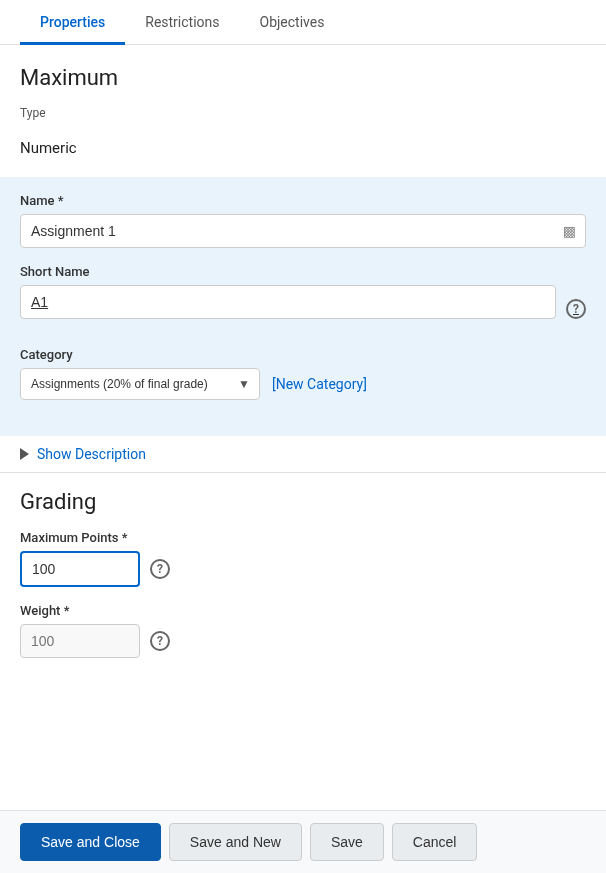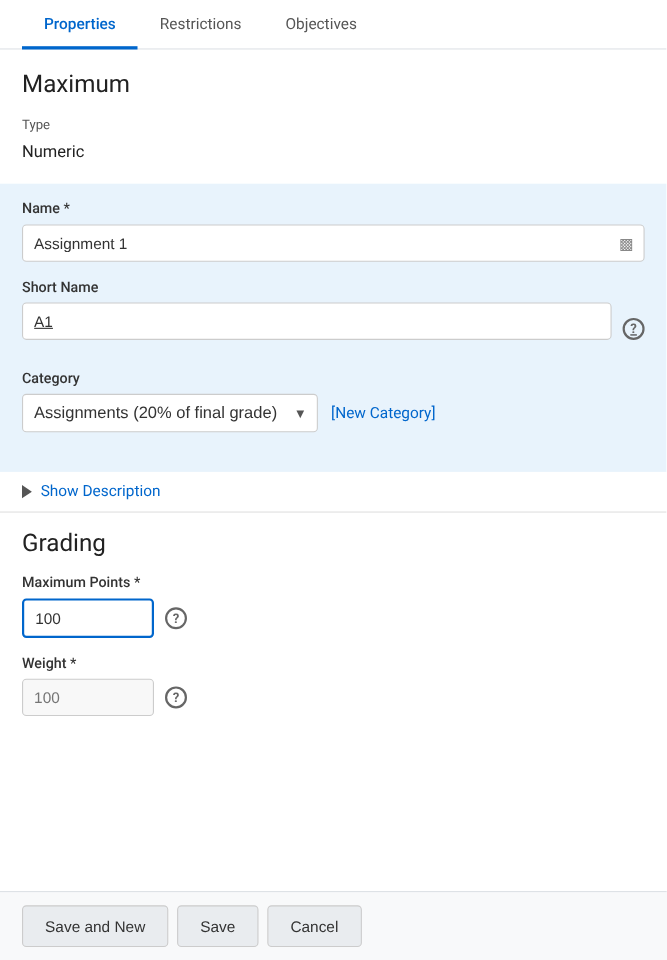--- a/index.html
+++ b/index.html
@@ -43,21 +43,21 @@
     h2 {
       font-size: 22px;
       font-weight: 400;
       color: #222;
       margin-bottom: 16px;
     }
 
     .type-label {
       font-size: 12px;
       color: #555;
-      margin-bottom: 9px;
+      margin-bottom: 19px;
     }
     .type-value {
       font-size: 15px;
       color: #222;
       margin-bottom: 20px;
     }
 
     
     .blue-section {
       background: #e8f3fc;
@@ -132,21 +132,21 @@
     .select-wrapper {
       position: relative;
       display: inline-block;
     }
     .select-input {
       appearance: none;
       -webkit-appearance: none;
       padding: 8px 36px 8px 10px;
       border: 1px solid #ccc;
       border-radius: 4px;
-      font-size: 15px;
+      font-size: 12px;
       background: #fff;
       color: #333;
       cursor: pointer;
       min-width: 240px;
     }
     .select-chevron {
       position: absolute;
       right: 10px;
       top: 50%;
       transform: translateY(-50%);
@@ -337,16 +337,17 @@
       <div class="weight-row">
         <input type="text" class="weight-input" placeholder="100" value="" style="">
         <div class="help-icon">?</div>
       </div>
     </div>
   </div>
 
 </div>
 
 <div class="footer">
+  <button class="btn btn-primary">Save and Close</button>
   <button class="btn btn-secondary">Save and New</button>
   <button class="btn btn-secondary">Save</button>
   <button class="btn btn-secondary">Cancel</button>
 </div>
 
 </body></html>

